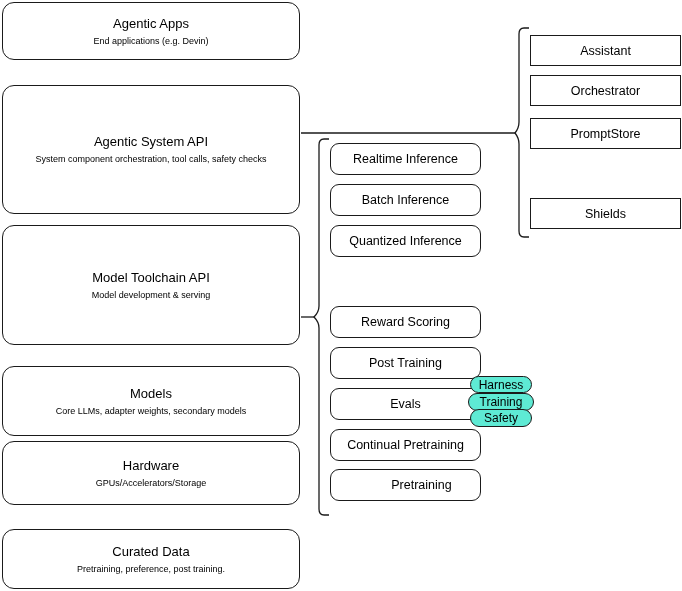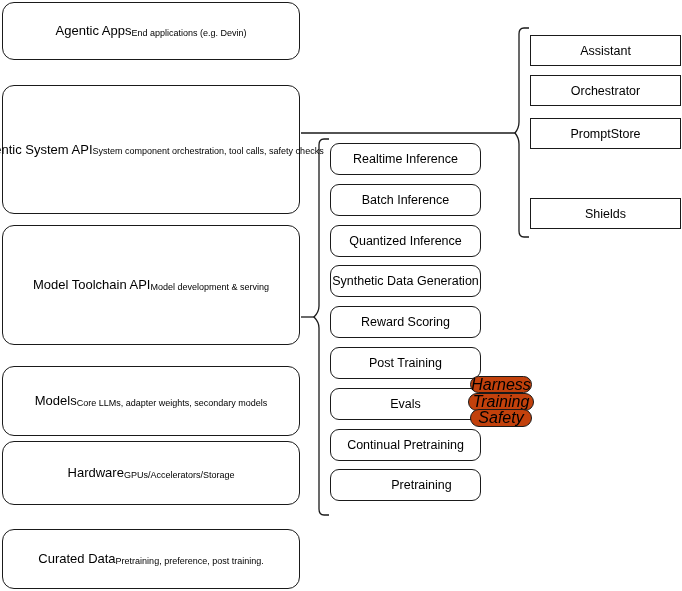--- a/index.html
+++ b/index.html
@@ -21,21 +21,21 @@
     width: 682px;
     height: 591px;
   }
   .box {
     position: absolute;
     box-sizing: border-box;
     border: 1.3px solid #1a1a1a;
     border-radius: 12px;
     background: #ffffff;
     display: flex;
-    flex-direction: row;
+    flex-direction: column;
     align-items: center;
     justify-content: center;
     text-align: left;
   }
   .box .title {
     font-size: 13px;
     line-height: 16px;
     color: #000;
     white-space: nowrap;
   }
@@ -62,28 +62,27 @@
     width: 151px;
     height: 31px;
     border-radius: 0;
   }
   .right-box .title { font-size: 12.5px; }
   .pill {
     position: absolute;
     box-sizing: border-box;
     border: 1.3px solid #1a1a1a;
     border-radius: 999px;
-    background: #c2410c;
+    background: #5eead4;
     display: flex;
     align-items: center;
     justify-content: center;
-    font-size: 16px;
+    font-size: 12px;
     line-height: 12px;
     white-space: nowrap;
-    font-style: italic;
   }
   svg.lines {
     position: absolute;
     left: 0; top: 0;
     width: 682px;
     height: 591px;
     pointer-events: none;
   }
   svg.lines path, svg.lines line {
     fill: none;
@@ -139,23 +138,20 @@
 
   <div class="box mid-box" style="top:143px;">
     <div class="title">Realtime Inference</div>
   </div>
   <div class="box mid-box" style="top:184px;">
     <div class="title">Batch Inference</div>
   </div>
   <div class="box mid-box" style="top:225px;">
     <div class="title">Quantized Inference</div>
   </div>
-  <div class="box mid-box" style="top:265px;">
-    <div class="title">Synthetic Data Generation</div>
-  </div>
   <div class="box mid-box" style="top:306px;">
     <div class="title">Reward Scoring</div>
   </div>
   <div class="box mid-box" style="top:347px;">
     <div class="title">Post Training</div>
   </div>
   <div class="box mid-box" style="top:388px;">
     <div class="title">Evals</div>
   </div>
   <div class="box mid-box" style="top:429px;">

